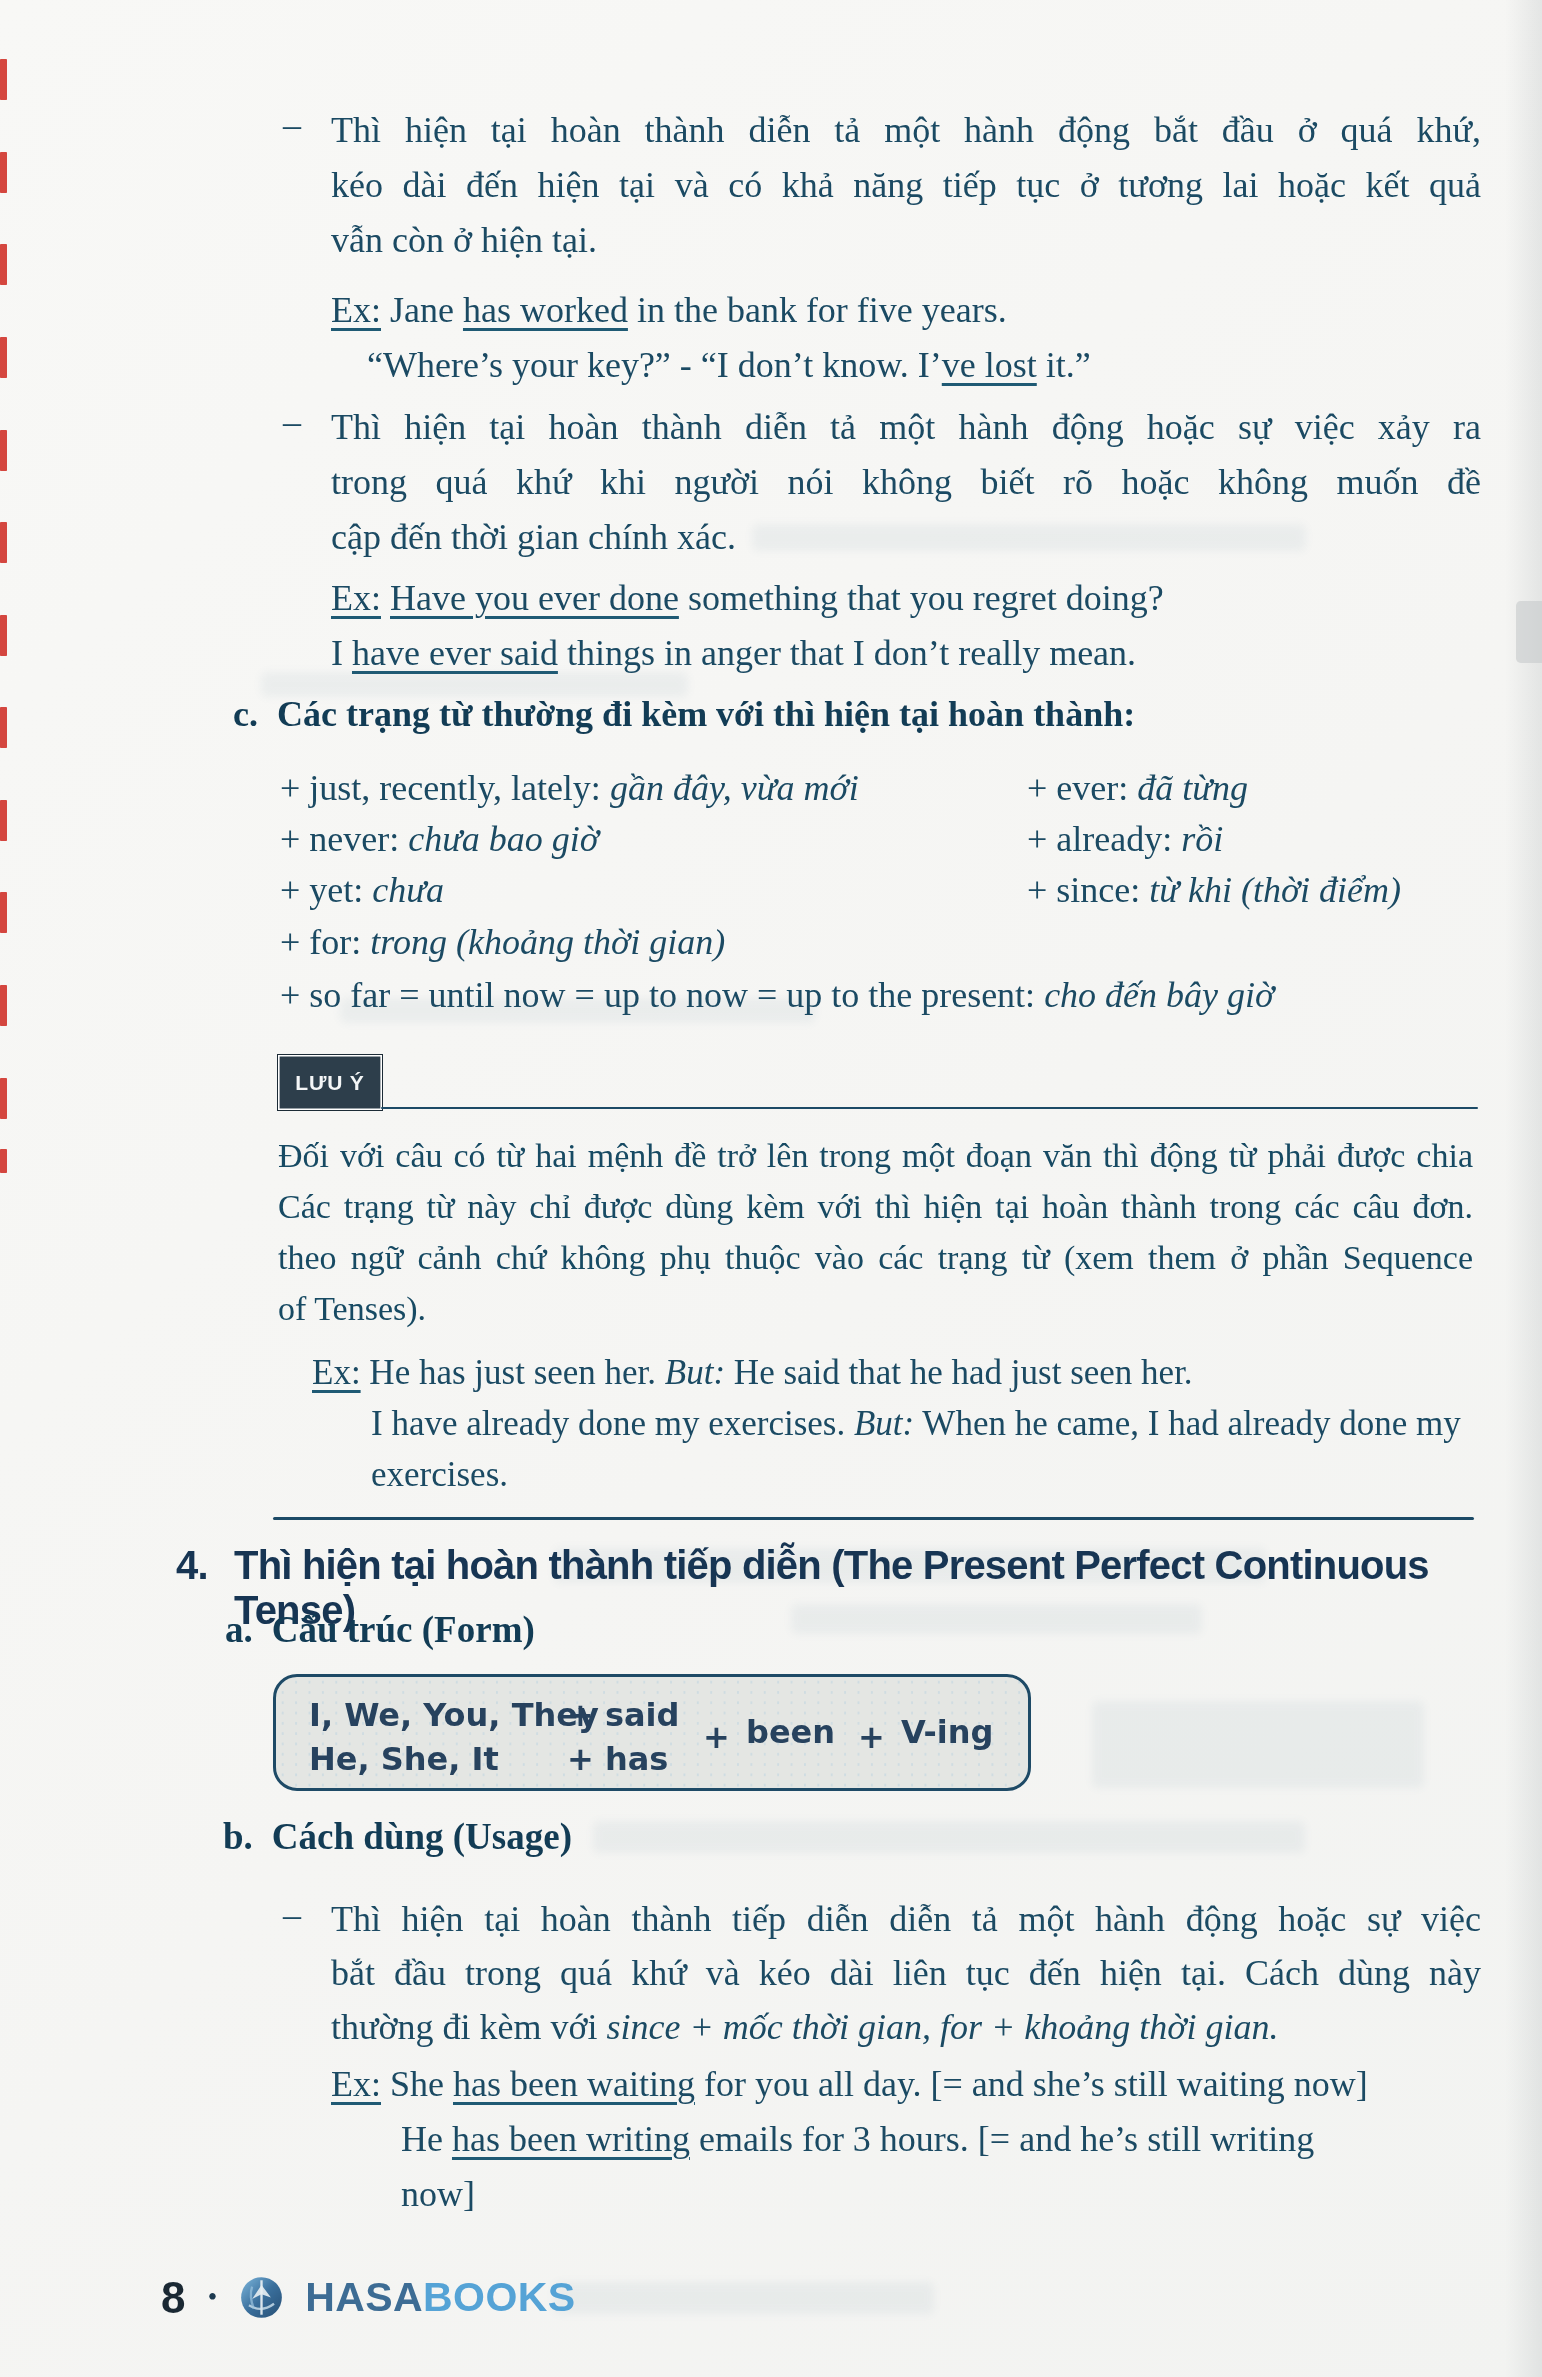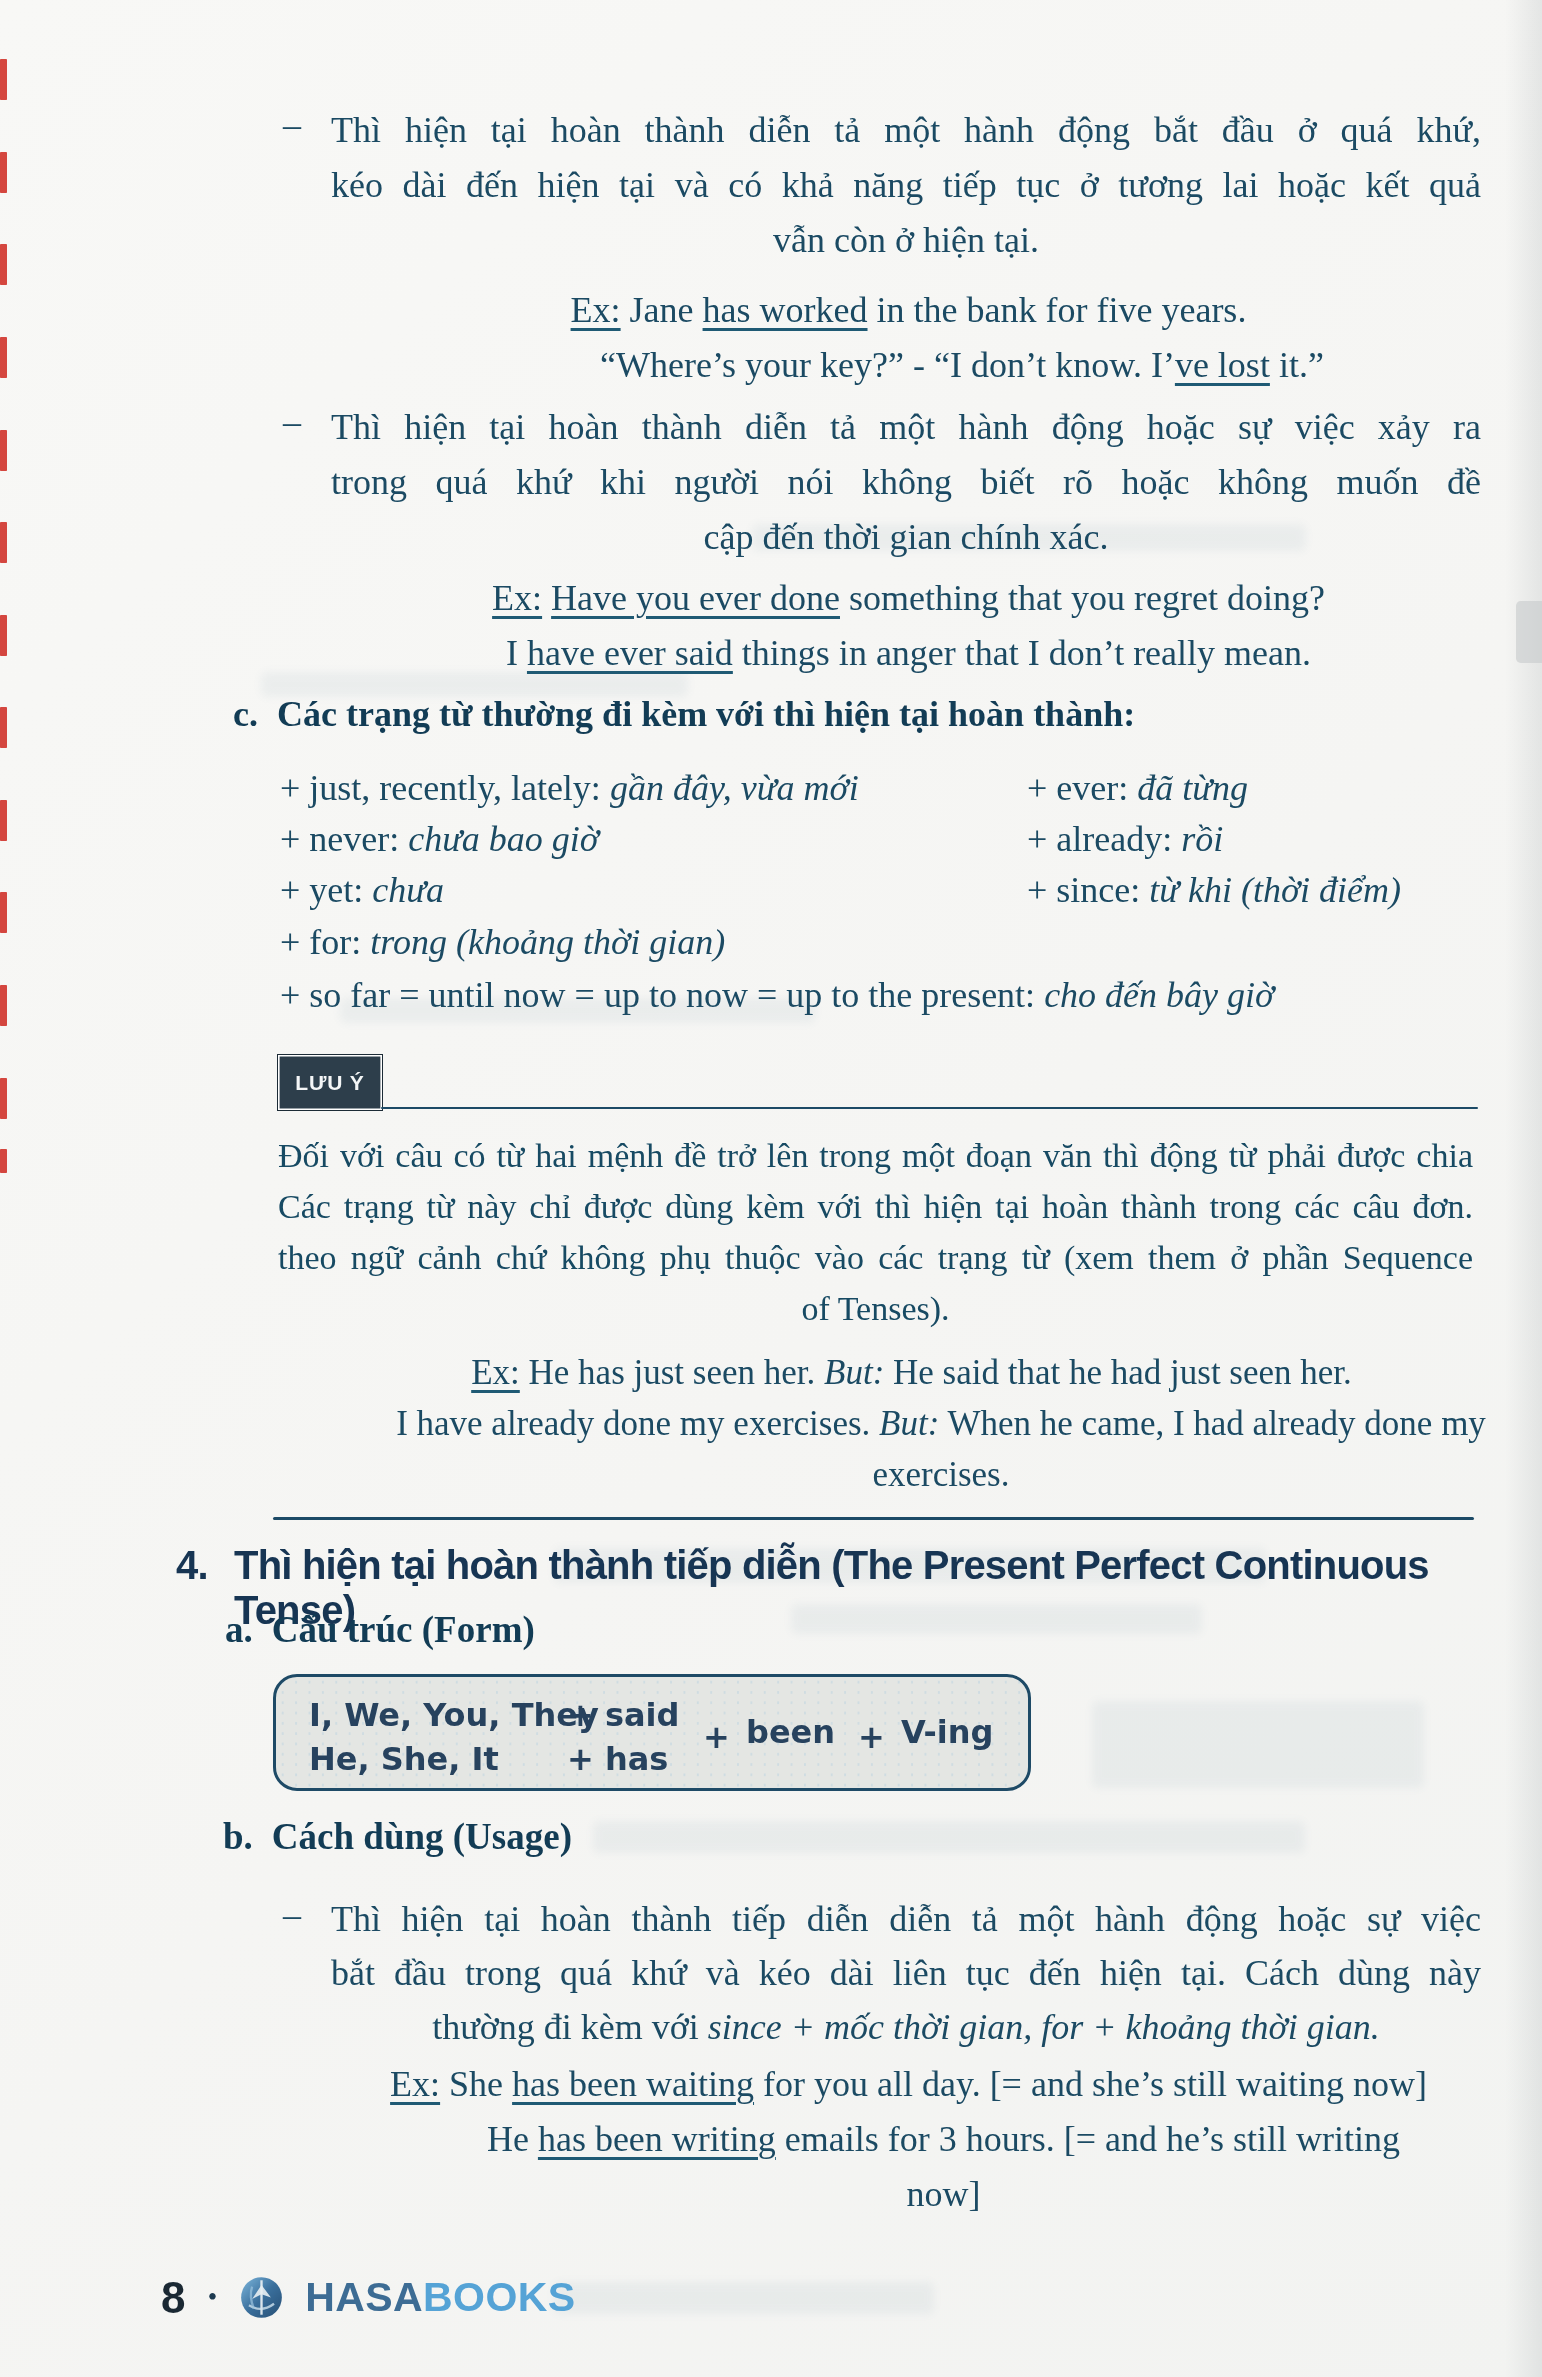--- a/index.html
+++ b/index.html
@@ -7,21 +7,21 @@
     position:relative; width:1543px; height:2377px; margin:0 auto;
     background:linear-gradient(135deg,#f8f8f6 0%,#f5f5f3 55%,#f2f3f1 100%);
     overflow:hidden;
     color:#1b4a63;
     font-family:"Liberation Serif","DejaVu Serif",serif;
   }
   .abs{position:absolute;}
   
   .body45{font-size:36px; line-height:55px; color:#1b4a63;}
   .line-j{text-align:justify; text-align-last:justify;}
-  .line-l{text-align:center;}
+  .line-l{text-align:left;}
   .seg-u{text-decoration:underline; text-decoration-thickness:2.8px; text-underline-offset:5.5px; text-decoration-color:#1f5a74;}
   .seg-i{font-style:italic;}
   .dash{font-size:36px; color:#1b4a63;}
   
   .ser-bold{font-weight:bold; color:#123c55;}
   .h-label{margin-right:19px;}
   .h4title{font-family:"Liberation Sans","DejaVu Sans",sans-serif; font-weight:bold; color:#173553; font-size:40px; letter-spacing:-0.8px;}
   
   .notebox{background:#2d3e4b; border:1.6px solid #1c2b36; box-shadow:0 0 0 1.6px #ffffff inset; display:flex; align-items:center; justify-content:center;}
   .notebox span{font-family:"Liberation Sans","DejaVu Sans",sans-serif; font-weight:bold; font-size:21px; color:#f4f6f7; letter-spacing:0.8px;}
@@ -80,21 +80,21 @@
 
   <div class="abs dash" style="left:283px;top:104px">–</div>
   <div class="abs body45" style="left:331px;top:103px;width:1150px">
     <div class="line-j"><span>Thì hiện tại hoàn thành diễn tả một hành động bắt đầu ở quá khứ,</span></div>
     <div class="line-j"><span>kéo dài đến hiện tại và có khả năng tiếp tục ở tương lai hoặc kết quả</span></div>
     <div class="line-l"><span>vẫn còn ở hiện tại.</span></div>
   </div>
 
   <div class="abs body45" style="left:331px;top:283px;width:1155px">
     <div class="line-l"><span class="seg-u">Ex:</span><span> Jane </span><span class="seg-u">has worked</span><span> in the bank for five years.</span></div>
-    <div class="line-l" style="margin-left:107px"><span>“Where’s your key?” - “I don’t know. I’</span><span class="seg-u">ve lost</span><span> it.”</span></div>
+    <div class="line-l" style="margin-left:36px"><span>“Where’s your key?” - “I don’t know. I’</span><span class="seg-u">ve lost</span><span> it.”</span></div>
   </div>
 
   <div class="abs dash" style="left:283px;top:401px">–</div>
   <div class="abs body45" style="left:331px;top:400px;width:1150px">
     <div class="line-j"><span>Thì hiện tại hoàn thành diễn tả một hành động hoặc sự việc xảy ra</span></div>
     <div class="line-j"><span>trong quá khứ khi người nói không biết rõ hoặc không muốn đề</span></div>
     <div class="line-l"><span>cập đến thời gian chính xác.</span></div>
   </div>
 
   <div class="abs body45" style="left:331px;top:571px;width:1155px">

